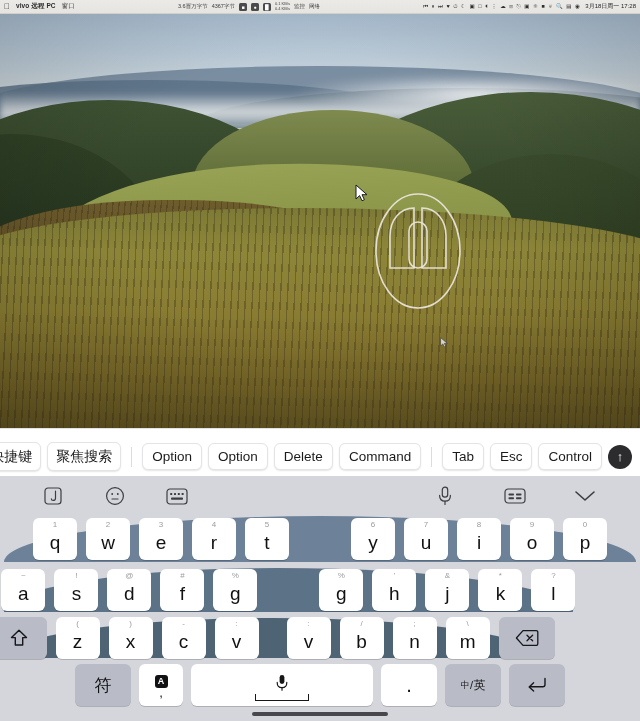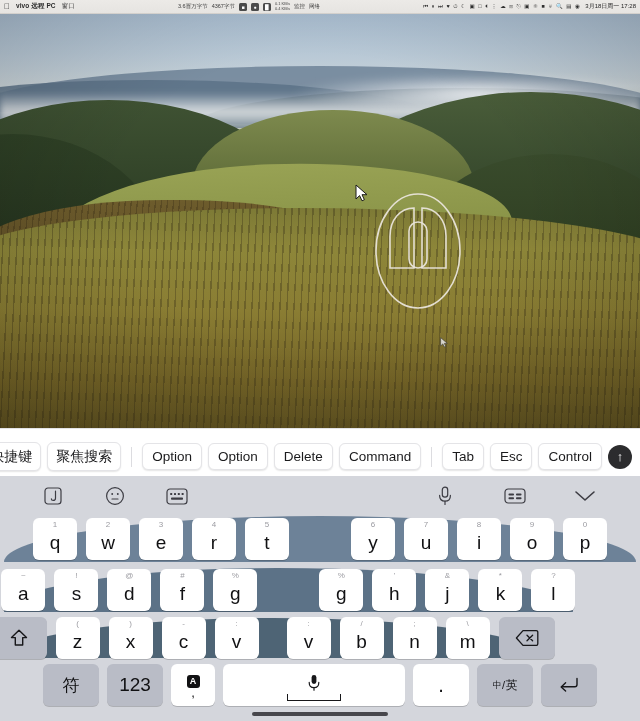--- a/index.html
+++ b/index.html
@@ -547,21 +547,20 @@
             <svg width="24" height="18" viewBox="0 0 24 18" fill="none">
               <path d="M8 1.6 H21.2 A1.6 1.6 0 0 1 22.8 3.2 V14.8 A1.6 1.6 0 0 1 21.2 16.4 H8 L1.4 9 Z" stroke="#17171a" stroke-width="1.3" fill="none" stroke-linejoin="round"></path>
               <path d="M12 6.2 L17.6 11.8 M17.6 6.2 L12 11.8" stroke="#17171a" stroke-width="1.3" stroke-linecap="round"></path>
             </svg>
           </span>
         </div>
       </div>
 
       <div class="kb-row r4">
         <div class="key wide gray cjk">符</div>
-        <div class="key wide gray">123</div>
         <div class="key comma">
           <span class="badge-a">A</span>
           <span class="comma-glyph">,</span>
         </div>
 
         <div class="key space">
           <span class="space-inner">
             <span>
               <svg width="14" height="18" viewBox="0 0 14 18" fill="none">
                 <rect x="4.6" y="1" width="4.8" height="9" rx="2.4" fill="#17171a"></rect>

